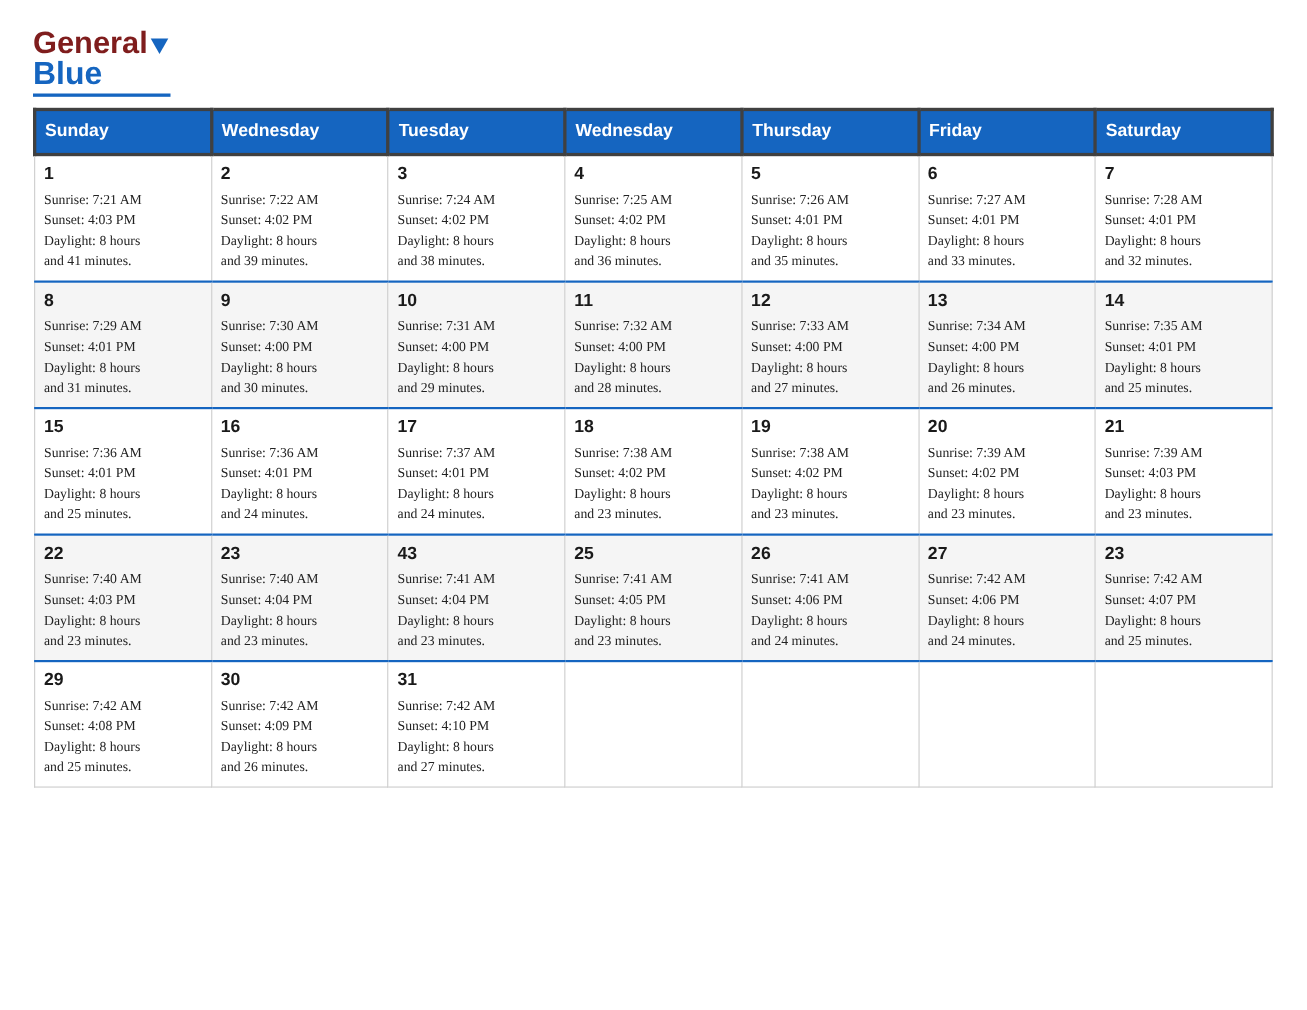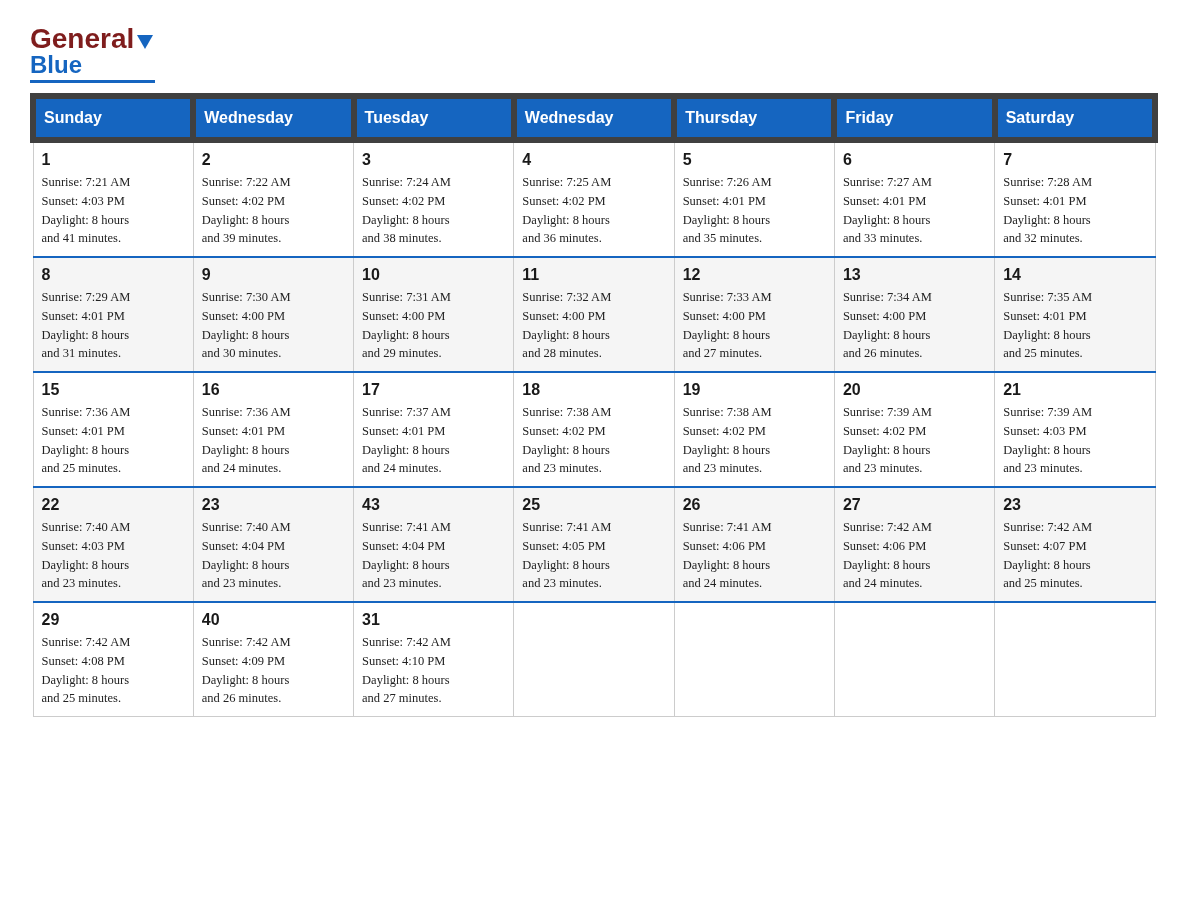--- a/index.html
+++ b/index.html
@@ -41,21 +41,21 @@
       border-collapse: collapse;
       margin-top: 10px;
     }
     .calendar-table th {
       background: #1565c0;
       color: #fff;
       font-size: 16px;
       font-weight: bold;
       padding: 10px 8px;
       text-align: left;
-      border: 6px solid #404040;
+      border: 3px solid #404040;
     }
     .calendar-table td {
       vertical-align: top;
       padding: 8px 8px;
       border: 1px solid #ccc;
       width: 14.28%;
       font-size: 13px;
       color: #222;
       height: 110px;
     }
@@ -88,21 +88,21 @@
   </style>
 </head>
 <body>
 
 <div class="header-area">
   <div class="logo">
     <div style="display:flex; align-items:center; line-height:1;">
       <span style="font-size:28px; font-weight:bold; color:#7f1d1d;">General</span>
       <span style="display:inline-block; width:0; height:0; border-left:8px solid transparent; border-right:8px solid transparent; border-top:14px solid #1565c0; margin-left:3px; margin-top:6px;"></span>
     </div>
-    <div style="font-size:24px; font-weight:bold; color:#1565c0; line-height:1;">Blue</div>
+    <div style="font-size:29px; font-weight:bold; color:#1565c0; line-height:1;">Blue</div>
     <div style="width:125px; height:3px; background:#1565c0; margin-top:3px;"></div>
   </div>
   <div class="title-area">
     <div class="month-title"></div>
     <div class="location-title"></div>
   </div>
 </div>
 
 <table class="calendar-table">
   <thead>
@@ -236,21 +236,21 @@
           <span class="day-number">23</span>
           <div class="day-info">Sunrise: 7:42 AM<br>Sunset: 4:07 PM<br>Daylight: 8 hours<br>and 25 minutes.</div>
         </td>
       </tr>
       <tr class="row-divider">
         <td>
           <span class="day-number">29</span>
           <div class="day-info">Sunrise: 7:42 AM<br>Sunset: 4:08 PM<br>Daylight: 8 hours<br>and 25 minutes.</div>
         </td>
         <td>
-          <span class="day-number">40</span>
+          <span class="day-number">30</span>
           <div class="day-info">Sunrise: 7:42 AM<br>Sunset: 4:09 PM<br>Daylight: 8 hours<br>and 26 minutes.</div>
         </td>
         <td>
           <span class="day-number">31</span>
           <div class="day-info">Sunrise: 7:42 AM<br>Sunset: 4:10 PM<br>Daylight: 8 hours<br>and 27 minutes.</div>
         </td>
         <td class="empty-cell"></td>
         <td class="empty-cell"></td>
         <td class="empty-cell"></td>
         <td class="empty-cell"></td>

